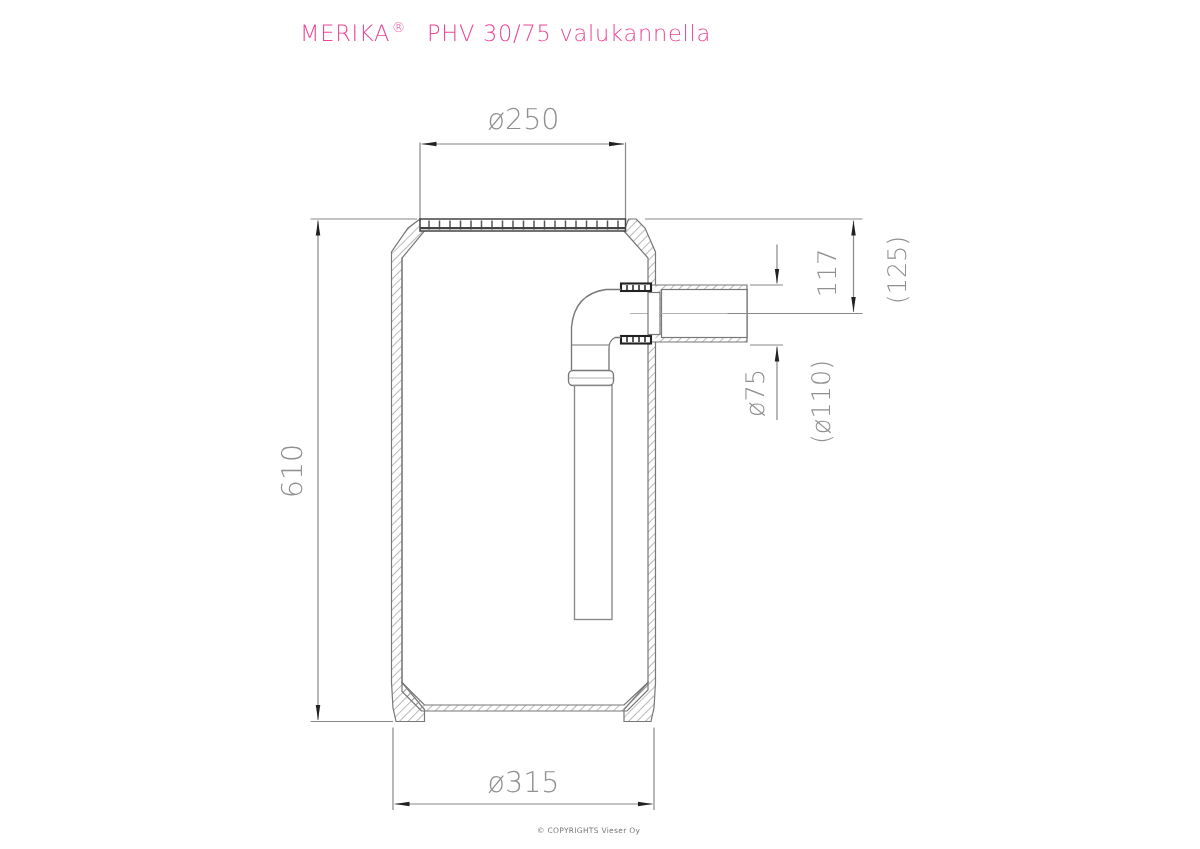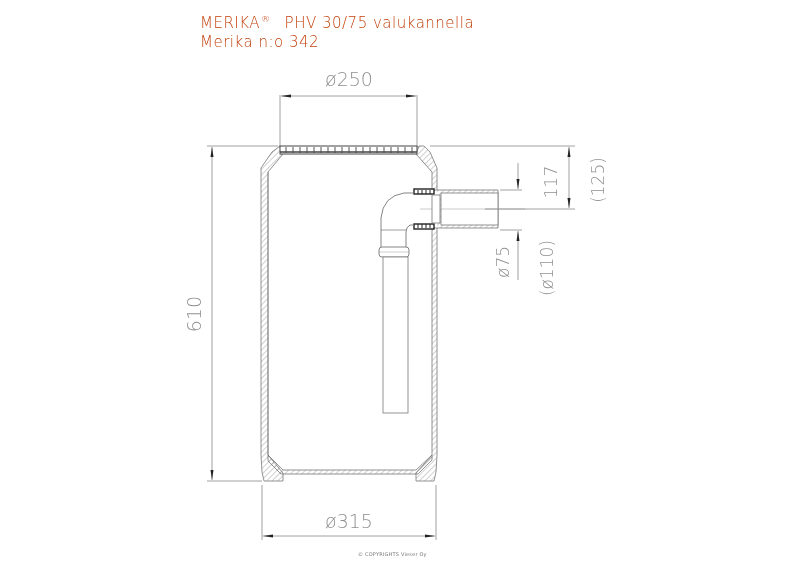--- a/index.html
+++ b/index.html
@@ -1,36 +1,33 @@
 <!DOCTYPE html>
 <html><head>
   <meta charset="utf-8">
   <style>
     html, body { margin: 0; padding: 0; background: #ffffff; }
     body { width: 800px; height: 566px; position: relative; overflow: hidden;
            font-family: "DejaVu Sans", sans-serif; }
-    .title-block { position: absolute; left: 200px; top: 10px; color: #c2410c;
+    .title-block { position: absolute; left: 200px; top: 10px; color: #ec4899;
                    font-family: "DejaVu Sans", sans-serif; font-size: 15px; line-height: 19px;
                    letter-spacing: 0.5px; font-weight: 300; }
     .title-line { white-space: nowrap; }
     .reg { font-size: 9px; vertical-align: super; margin-left: 1px; margin-right: 14px; }
     svg#drawing { position: absolute; left: 0; top: 0; }
     .dim-text { fill: #909090; font-family: "DejaVu Sans", sans-serif; font-weight: 300; }
     .copyright { position: absolute; left: 358px; top: 551px; font-size: 5px; color: #777;
                  font-family: "DejaVu Sans", sans-serif; letter-spacing: 0.2px; white-space: nowrap; }
   </style>
 </head>
 <body>
 
 <div class="title-block">
   <div class="title-line">
     <span>MERIKA</span><span class="reg">®</span><span>PHV 30/75 valukannella</span>
-  </div>
-  <div class="title-line">
-    <span>Merika n:o 342</span>
   </div>
 </div>
 
 <svg id="drawing" width="800" height="566" viewBox="0 0 800 566" xmlns="http://www.w3.org/2000/svg">
   <defs>
     <pattern id="hatch" patternUnits="userSpaceOnUse" width="4" height="4" patternTransform="rotate(45)">
       <line x1="0" y1="0" x2="0" y2="4" stroke="#8a8a8a" stroke-width="0.8"></line>
     </pattern>
     <marker id="arrow" markerWidth="10" markerHeight="6" refX="10" refY="3" orient="auto-start-reverse" markerUnits="userSpaceOnUse">
       <path d="M0,1.5 L10,3 L0,4.5 Z" fill="#222"></path>

